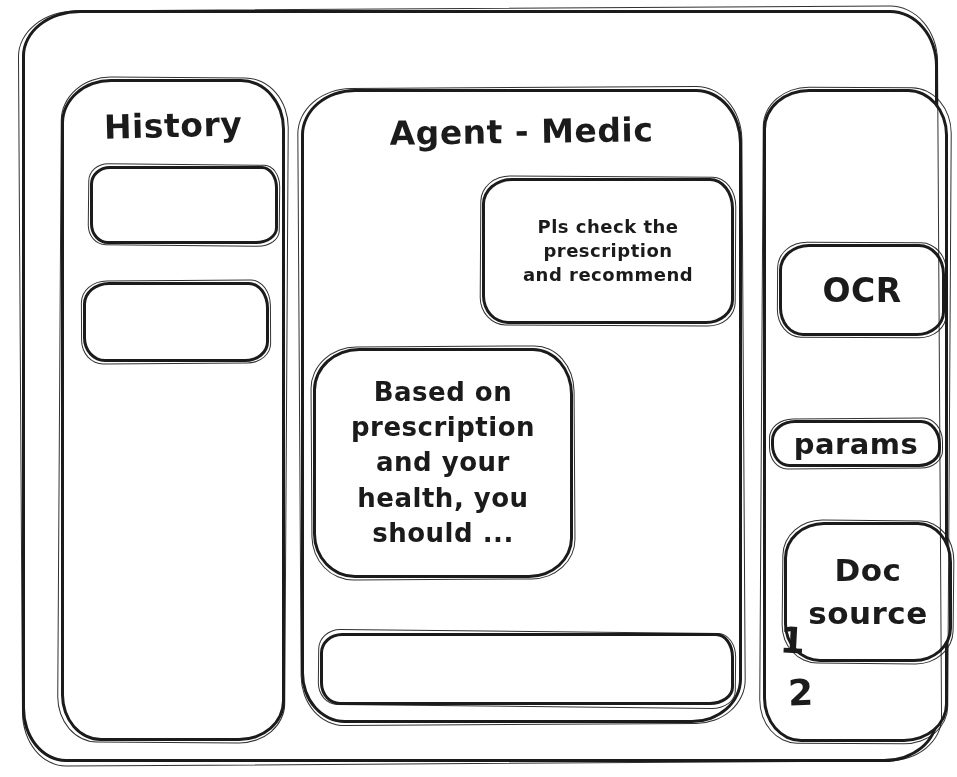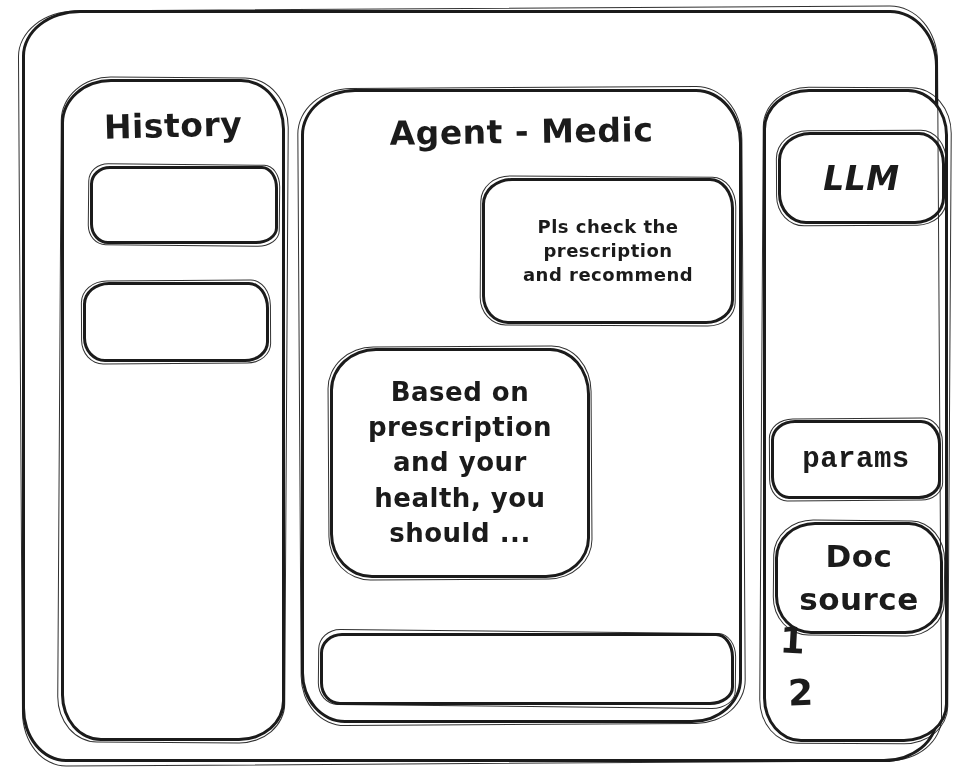--- a/index.html
+++ b/index.html
@@ -80,21 +80,21 @@
     position: absolute; left: 0; top: 20px; width: 100%;
     font-size: 33px; text-align: center;
     transform: rotate(-.8deg);
   }
   .bubble-user {
     left: 178px; top: 86px; width: 252px; height: 146px;
     border-radius: 30px 24px 28px 26px / 26px 30px 24px 28px;
     font-size: 18px; line-height: 1.33;
   }
   .bubble-agent {
-    left: 26px; top: 256px; width: 260px; height: 230px;
+    left: 9px; top: 256px; width: 260px; height: 230px;
     border-radius: 46px 40px 44px 42px / 42px 46px 40px 44px;
     font-size: 26px; line-height: 1.36;
   }
   .input-wrap {
     left: 16px; top: 541px; width: 414px; height: 72px;
     border-radius: 22px 18px 24px 20px / 20px 24px 18px 22px;
   }
   .input-wrap input {
     position: absolute; inset: 0;
     width: 100%; height: 100%;
@@ -113,27 +113,26 @@
     left: 12px; top: 40px; width: 167px; height: 92px;
     border-radius: 32px 26px 30px 28px / 28px 32px 26px 30px;
     font-size: 33px; font-style: italic;
   }
   .tool-ocr {
     left: 13px; top: 152px; width: 166px; height: 92px;
     border-radius: 30px 26px 28px 24px / 26px 30px 24px 28px;
     font-size: 33px;
   }
   .tool-params {
-    left: 5px; top: 328px; width: 170px; height: 79px;
+    left: 5px; top: 328px; width: 170px; height: 47px;
     border-radius: 24px 20px 22px 18px / 20px 24px 18px 22px;
     font-size: 29px;
-    font-family: Liberation Mono, monospace;
   }
   .tool-doc {
-    left: 9px; top: 430px; width: 168px; height: 112px;
+    left: 18px; top: 430px; width: 168px; height: 140px;
     border-radius: 40px 34px 38px 36px / 36px 40px 34px 38px;
     font-size: 31px; line-height: 1.4;
   }
   .src-num {
     position: absolute;
     font-size: 36px; font-weight: 700;
   }
   .src-num-1 { left: 14px; top: 528px; transform: rotate(3deg); }
   .src-num-2 { left: 22px; top: 580px; transform: rotate(-2deg); }
 </style>
@@ -162,22 +161,22 @@
 and your
 health, you
 should ...</div>
 
       <div class="sk tC input-wrap">
         <input type="text" value="" style="">
       </div>
     </div>
 
     <div class="sk tA tools-panel">
-      <div class="sk tB center-text hand tool-llm">LLM</div>
 
+      <div class="sk tA center-text hand tool-ocr">OCR</div>
 
       <div class="sk tB center-text hand tool-params">params</div>
 
       <div class="sk tC center-text hand prewrap tool-doc">Doc
 source</div>
 
       <div class="src-num src-num-1">1</div>
       <div class="src-num src-num-2">2</div>
     </div>
 

